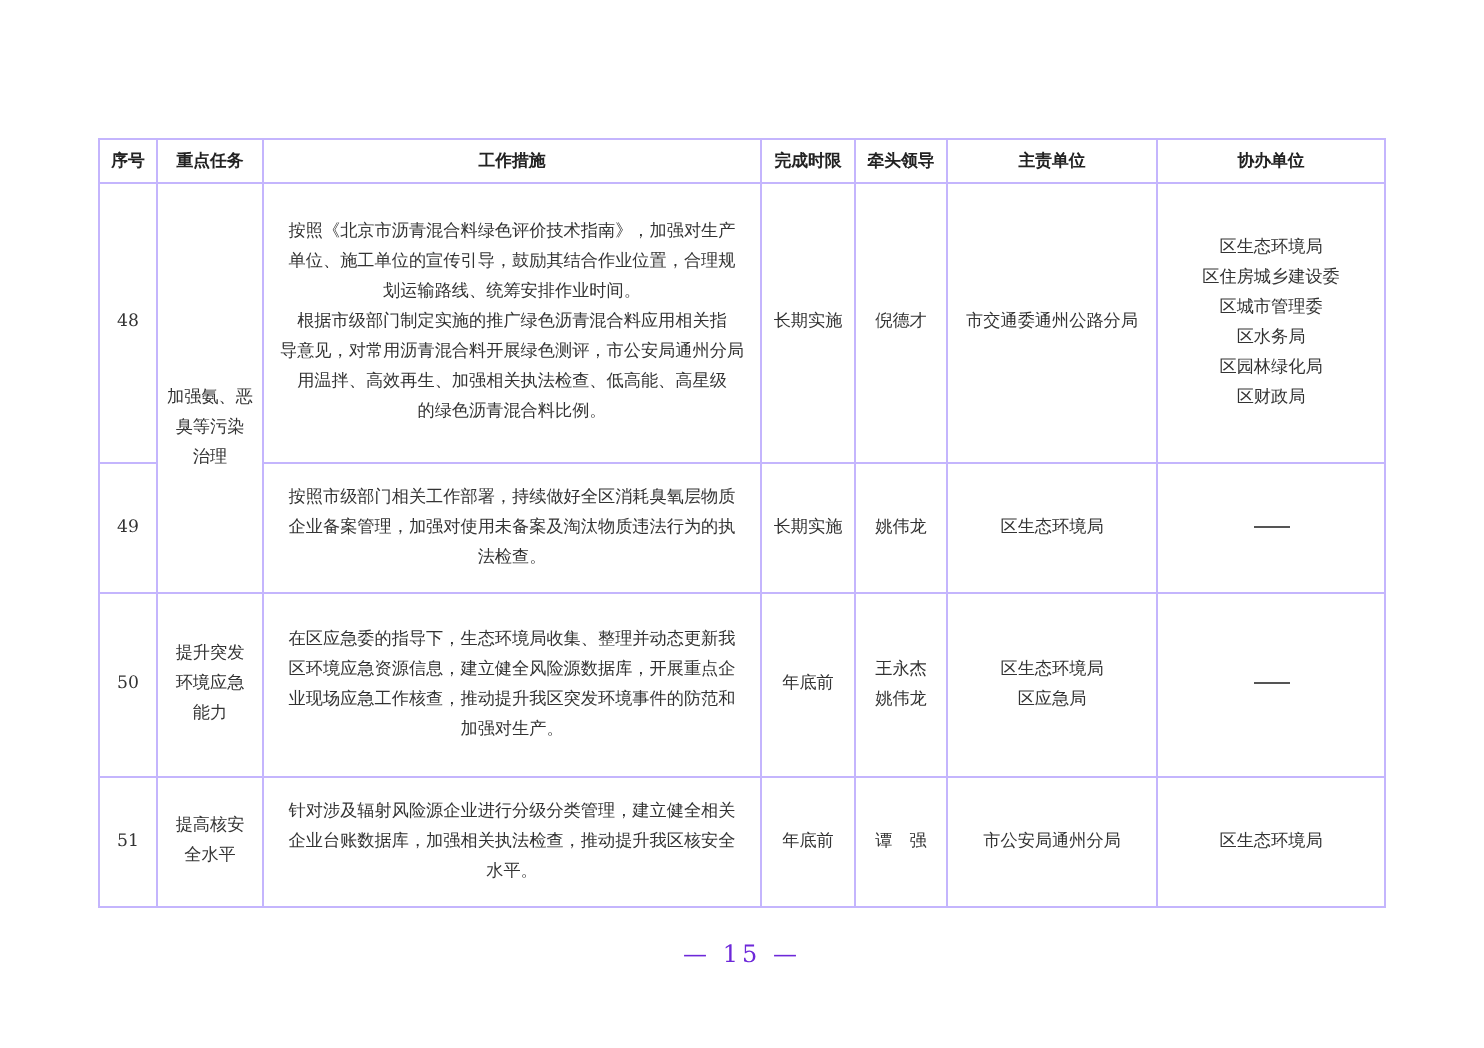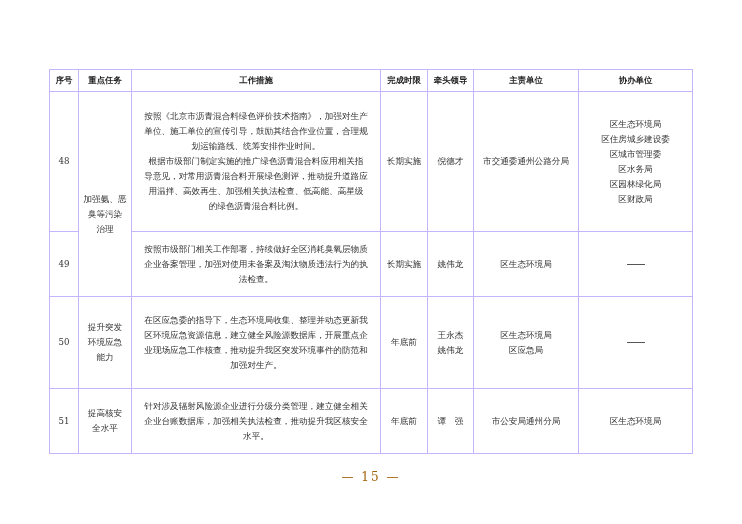--- a/index.html
+++ b/index.html
@@ -18,21 +18,21 @@
   tr.r48 td { height: 139px; }
   tr.r49 td { height: 64px; }
   tr.r50 td { height: 91px; }
   tr.r51 td { height: 64px; }
   td.measure { text-align: left; padding: 0 5px 0 6px; text-align: justify; }
   td.measure .line { display: block; text-align: center; }
   td.task { padding: 0 3px; margin-left: 47px; }
   .stack span { display: block; text-align: center; }
   .dash { display: inline-block; width: 18px; border-top: 1px solid #555; vertical-align: middle; }
   .pagenum { position: absolute; left: 0; width: 742px; top: 470px; text-align: center;
-             font-size: 12px; color: #a16207; letter-spacing: 2px; }
+             font-size: 12px; color: #6d28d9; letter-spacing: 2px; }
 </style>
 </head>
 <body>
 
 <table class="main">
   <colgroup>
     <col style="width:29px">
       <col style="width:53px">
       <col style="width:249px">
     <col style="width:47px">
@@ -58,21 +58,21 @@
       <td class="task stack" rowspan="2" style="padding-top:40px;">
         <span>加强氨、恶</span>
         <span>臭等污染</span>
         <span>治理</span>
       </td>
       <td class="measure">
         <span class="line">按照《北京市沥青混合料绿色评价技术指南》，加强对生产</span>
         <span class="line">单位、施工单位的宣传引导，鼓励其结合作业位置，合理规</span>
         <span class="line">划运输路线、统筹安排作业时间。</span>
         <span class="line">根据市级部门制定实施的推广绿色沥青混合料应用相关指</span>
-        <span class="line">导意见，对常用沥青混合料开展绿色测评，推动提升道路应</span>
+        <span class="line">导意见，对常用沥青混合料开展绿色测评，市公安局通州分局</span>
         <span class="line">用温拌、高效再生、加强相关执法检查、低高能、高星级</span>
         <span class="line">的绿色沥青混合料比例。</span>
       </td>
       <td>长期实施</td>
       <td class="stack">
         <span>倪德才</span>
       </td>
       <td class="stack">
         <span>市交通委通州公路分局</span>
       </td>

